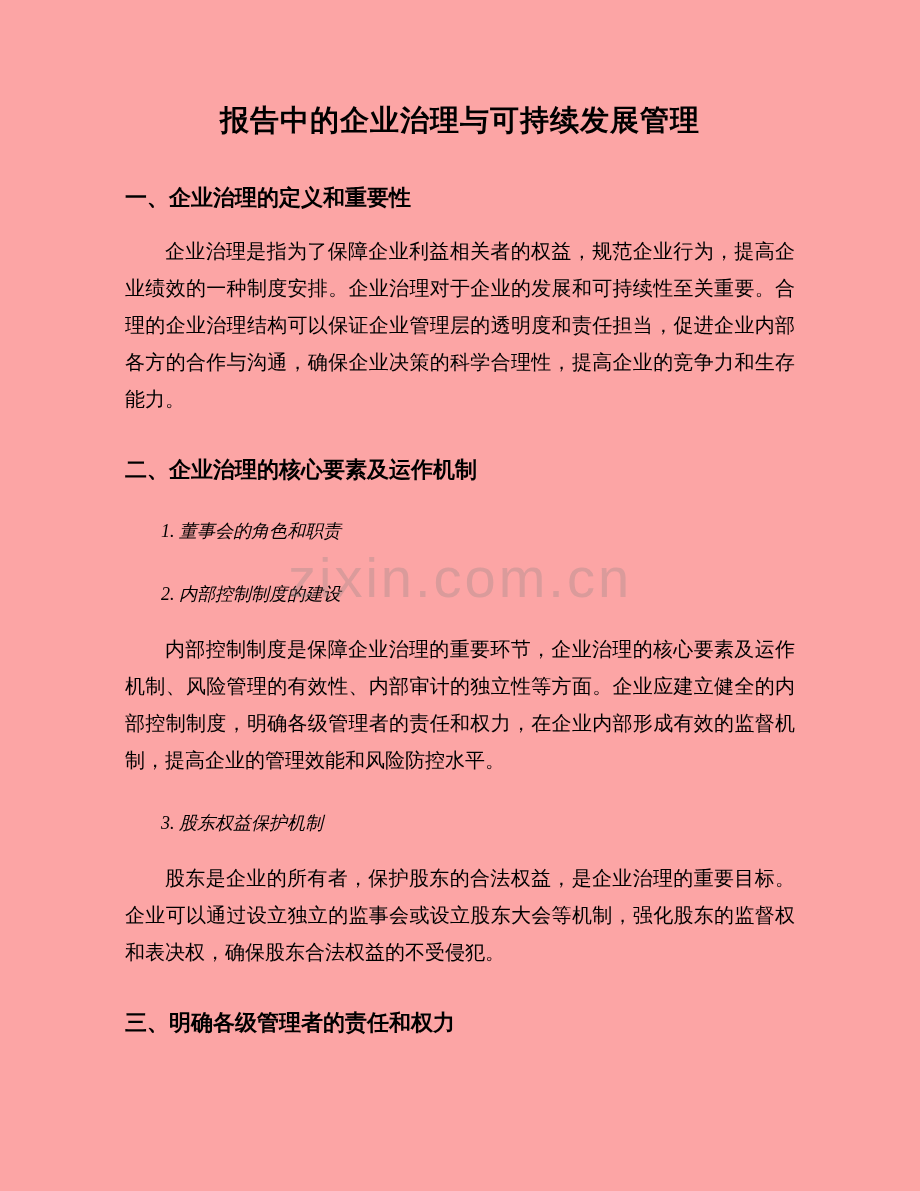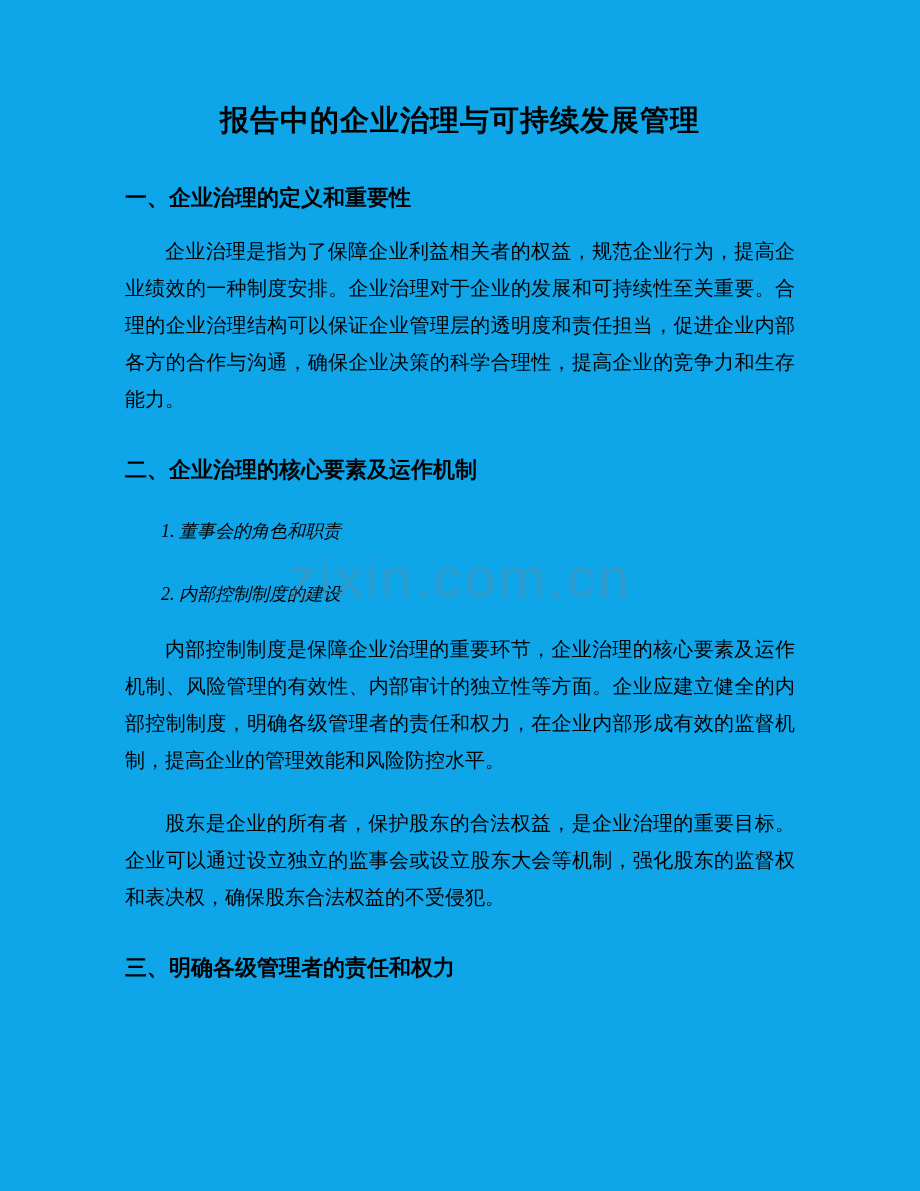--- a/index.html
+++ b/index.html
@@ -9,21 +9,21 @@
     height: 1191px;
     position: relative;
     overflow: hidden;
     font-family: "Liberation Serif", serif;
     color: #000000;
   }
   .page {
     position: absolute;
     inset: 0;
     padding: 102px 125px 0 125px;
-    background: #0ea5e9;
+    background: #fca5a5;
   }
   .doc-title {
     font-family: "Liberation Sans", sans-serif;
     font-weight: bold;
     font-size: 29px;
     line-height: 1.3;
     text-align: center;
     letter-spacing: 1px;
     margin-bottom: 40px;
   }
@@ -68,18 +68,19 @@
 <main class="page">
   <h1 class="doc-title">报告中的企业治理与可持续发展管理</h1>
 
   <div>
       <h2 class="section-heading">一、企业治理的定义和重要性</h2>
       <p class="paragraph">企业治理是指为了保障企业利益相关者的权益，规范企业行为，提高企业绩效的一种制度安排。企业治理对于企业的发展和可持续性至关重要。合理的企业治理结构可以保证企业管理层的透明度和责任担当，促进企业内部各方的合作与沟通，确保企业决策的科学合理性，提高企业的竞争力和生存能力。</p>
       <h2 class="section-heading">二、企业治理的核心要素及运作机制</h2>
       <p class="subheading">1. 董事会的角色和职责</p>
       <p class="subheading">2. 内部控制制度的建设</p>
       <p class="paragraph">内部控制制度是保障企业治理的重要环节，企业治理的核心要素及运作机制、风险管理的有效性、内部审计的独立性等方面。企业应建立健全的内部控制制度，明确各级管理者的责任和权力，在企业内部形成有效的监督机制，提高企业的管理效能和风险防控水平。</p>
+      <p class="subheading">3. 股东权益保护机制</p>
       <p class="paragraph">股东是企业的所有者，保护股东的合法权益，是企业治理的重要目标。企业可以通过设立独立的监事会或设立股东大会等机制，强化股东的监督权和表决权，确保股东合法权益的不受侵犯。</p>
       <h2 class="section-heading">三、明确各级管理者的责任和权力</h2>
     </div>
 </main>
 
 <div class="watermark">zixin.com.cn</div>
 
 </body></html>

